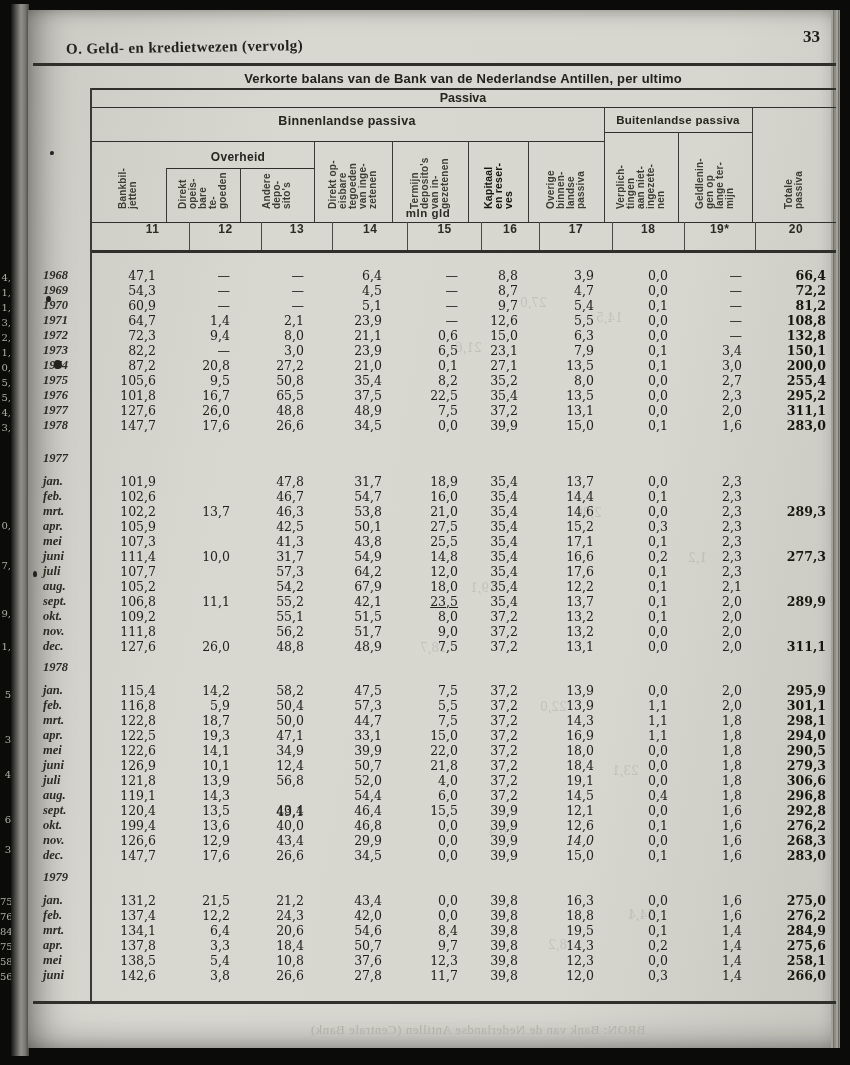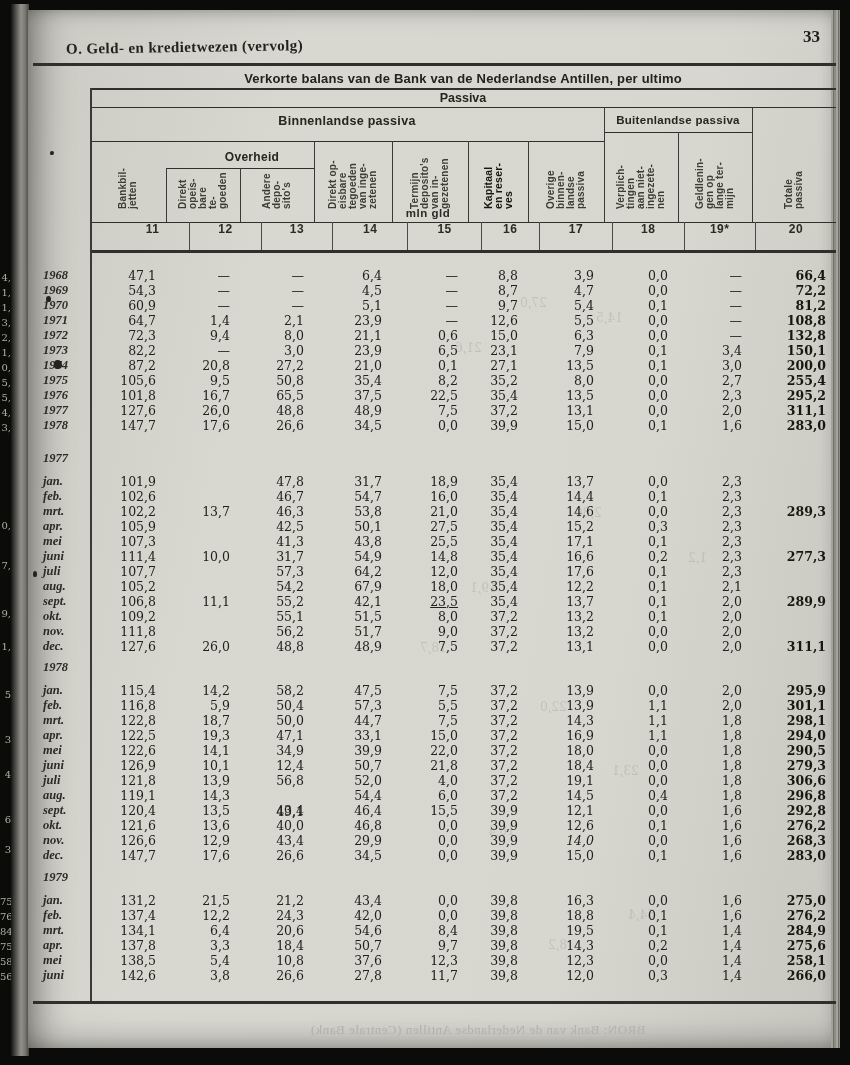--- a/index.html
+++ b/index.html
@@ -88,21 +88,21 @@
     <div class="vr" style="left:286px;top:131px;height:81px;"></div>
     <div class="vr" style="left:364px;top:131px;height:81px;"></div>
     <div class="vr" style="left:440px;top:131px;height:81px;"></div>
     <div class="vr" style="left:500px;top:131px;height:81px;"></div>
     <div class="vr" style="left:650px;top:122px;height:90px;"></div>
 
     <div class="abs sub" style="left:62px;top:81px;width:746px;">Passiva</div>
     <div class="abs ttl" style="left:62px;top:61px;width:746px;">Verkorte balans van de Bank van de Nederlandse Antillen, per ultimo</div>
     <div class="abs grp" style="left:62px;top:104px;width:514px;">Binnenlandse passiva</div>
     <div class="abs grp" style="left:576px;top:103px;width:148px;font-size:11.5px;">Buitenlandse passiva</div>
-    <div class="abs grp" style="left:150px;top:140px;width:148px;font-size:12px;">Overheid</div>
+    <div class="abs grp" style="left:136px;top:140px;width:148px;font-size:12px;">Overheid</div>
     <div class="abs unit" style="left:62px;top:197px;width:676px;">mln gld</div>
 
     <div>
         <div class="rotwrap" style="left: 62px;">
           <div class="rot" style="height: 76px;">Bankbil-
 jetten</div>
         </div>
         <div class="rotwrap" style="left: 138px;">
           <div class="rot" style="height: 74px;">Direkt
 opeis-
@@ -590,21 +590,21 @@
             <div class="tcell" style="width: 78px;">46,4</div>
             <div class="tcell" style="width: 76px;">15,5</div>
             <div class="tcell" style="width: 60px;">39,9</div>
             <div class="tcell" style="width: 76px;">12,1</div>
             <div class="tcell" style="width: 74px;">0,0</div>
             <div class="tcell" style="width: 74px;">1,6</div>
             <div class="tcell total" style="width: 84px;">292,8</div>
           </div>
           <div class="trow">
             <div class="rlabel">okt.</div>
-            <div class="tcell" style="width: 76px;">121,6</div>
+            <div class="tcell" style="width: 76px;">199,4</div>
             <div class="tcell" style="width: 74px;">13,6</div>
             <div class="tcell" style="width: 74px;">40,0</div>
             <div class="tcell" style="width: 78px;">46,8</div>
             <div class="tcell" style="width: 76px;">0,0</div>
             <div class="tcell" style="width: 60px;">39,9</div>
             <div class="tcell" style="width: 76px;">12,6</div>
             <div class="tcell" style="width: 74px;">0,1</div>
             <div class="tcell" style="width: 74px;">1,6</div>
             <div class="tcell total" style="width: 84px;">276,2</div>
           </div>

